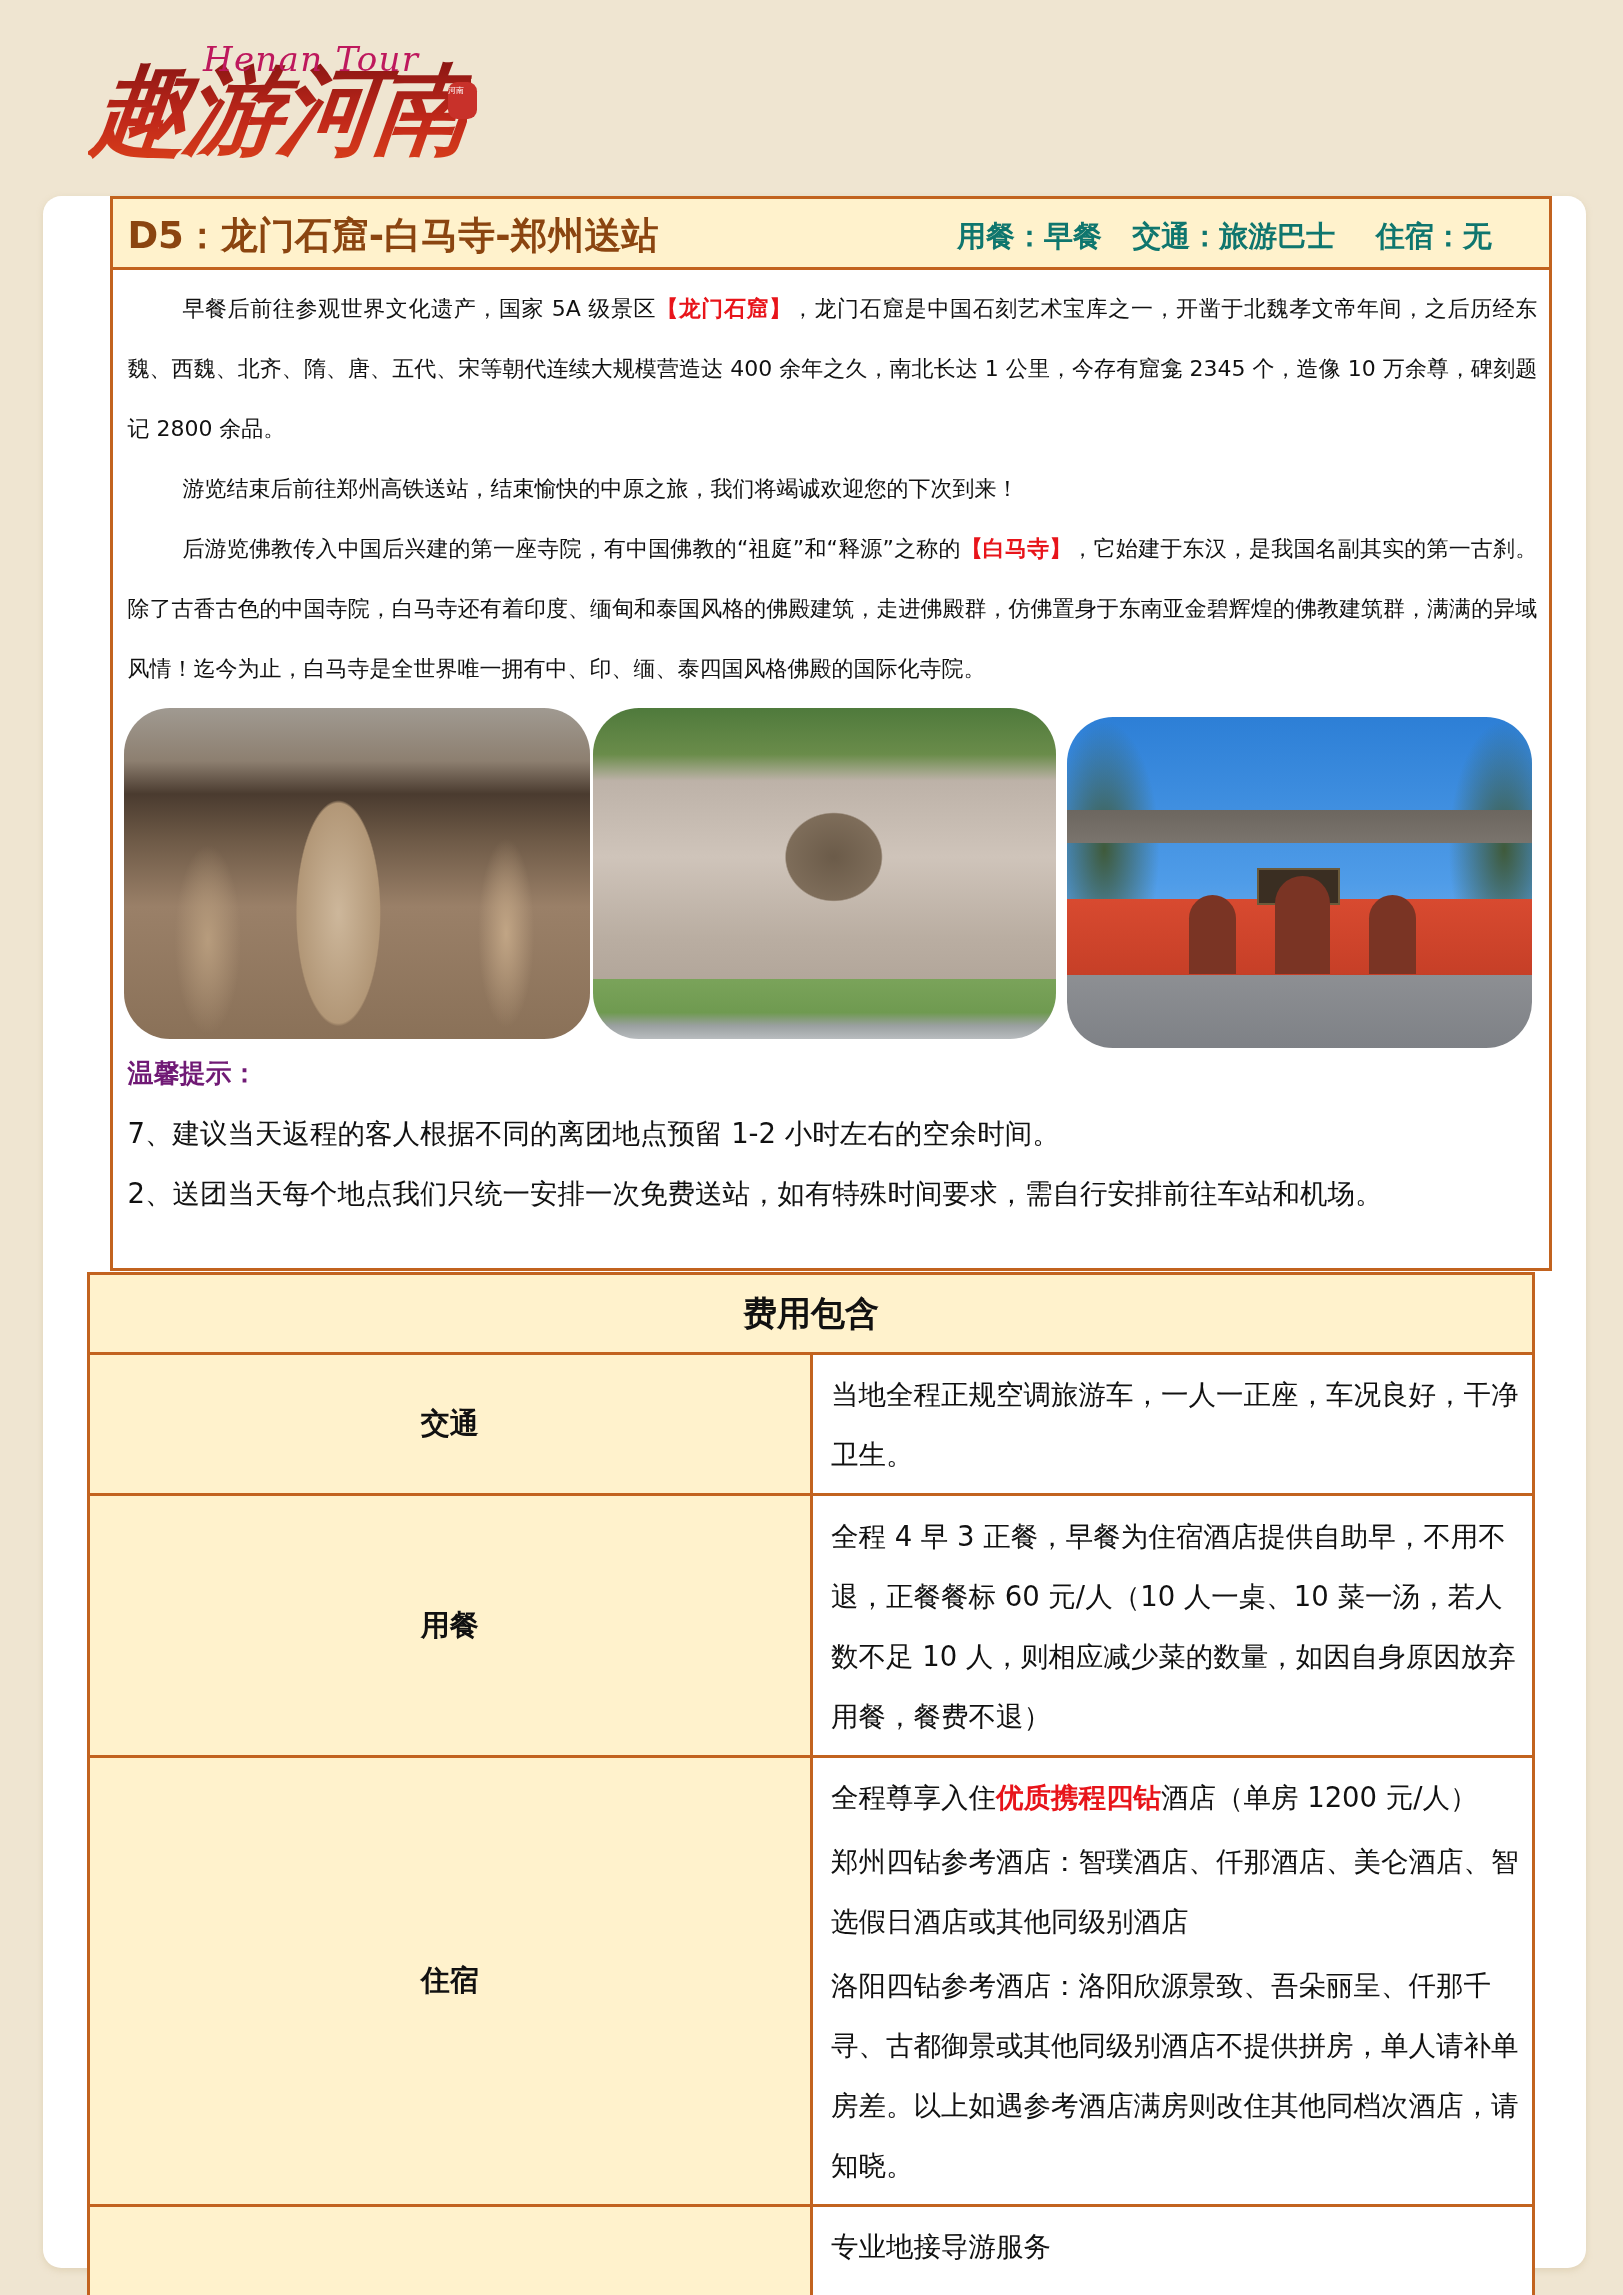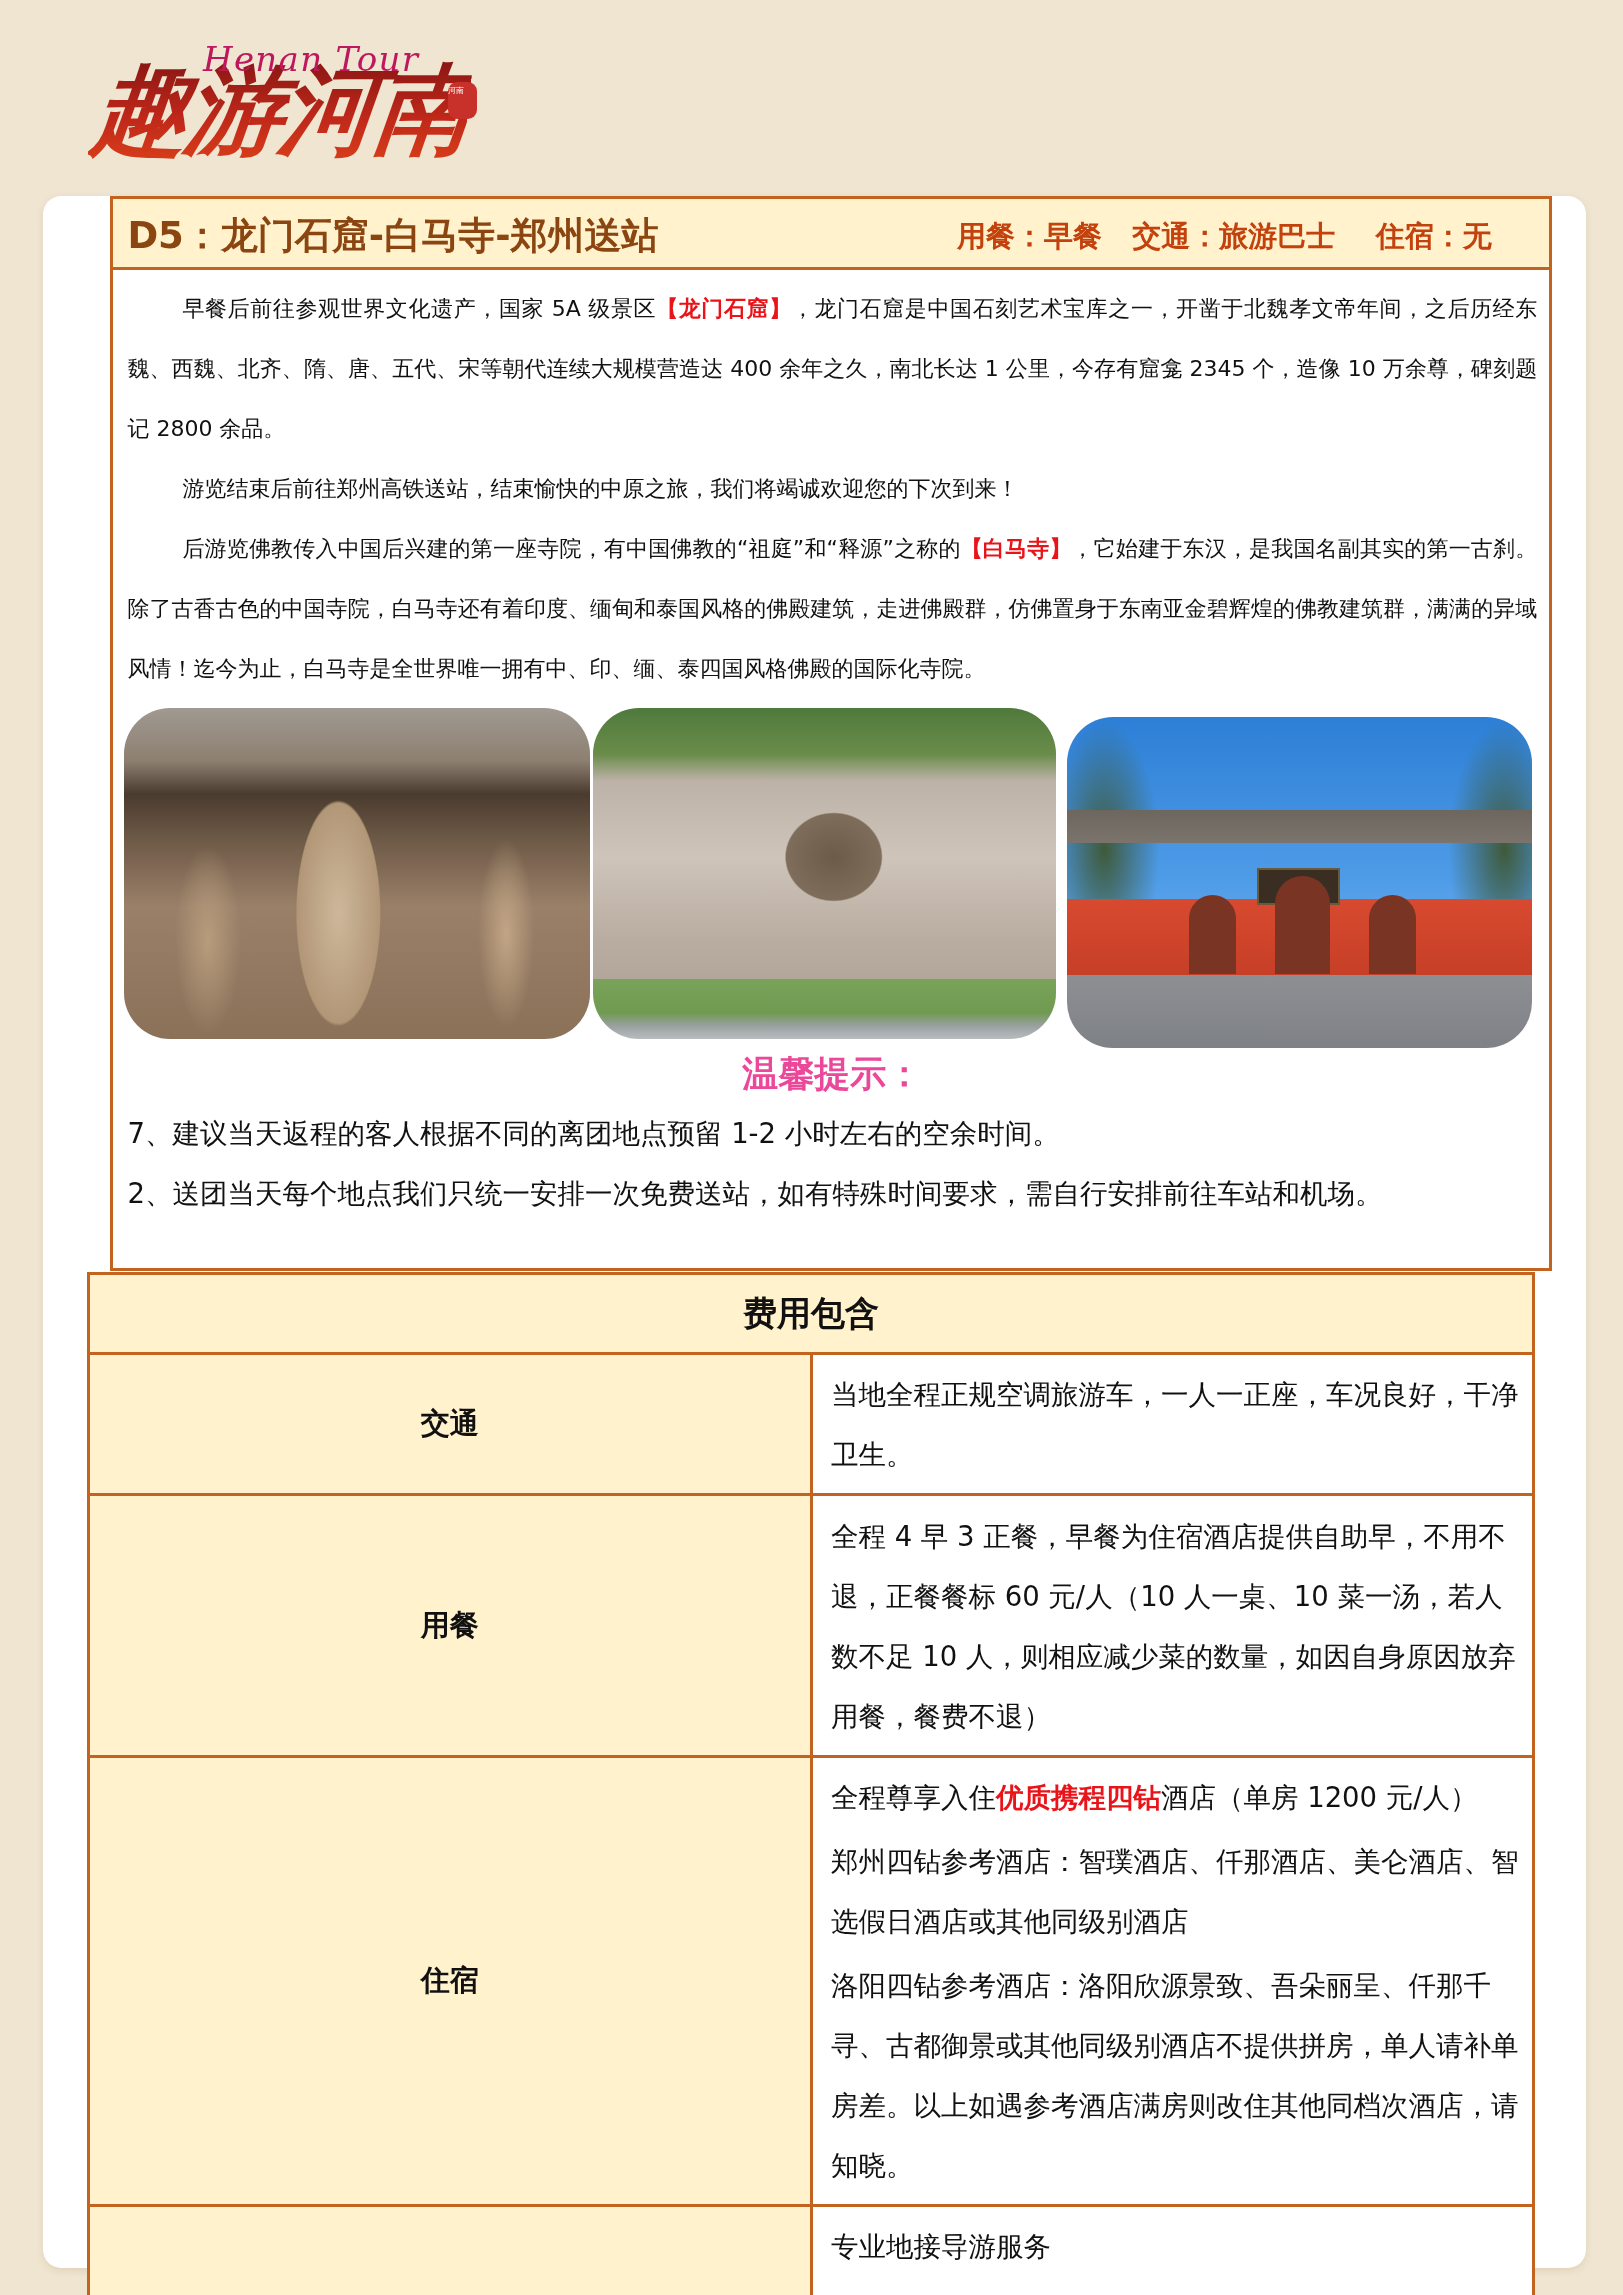--- a/index.html
+++ b/index.html
@@ -42,21 +42,21 @@
   .day-header {
     height:68px; background:#fff2cc; border-bottom:3.9px solid #c2631f;
     position:relative;
   }
   .day-title {
     position:absolute; left:14.4px; top:11.8px;
     font-size:37px; font-weight:bold; color:#8b4510;
   }
   .day-meta {
     position:absolute; left:844px; top:18.3px;
-    font-size:29px; font-weight:bold; color:#c2410c; white-space:pre;
+    font-size:29px; font-weight:bold; color:#0f766e; white-space:pre;
   }
   .day-body { padding:9.2px 11.8px 0 14.4px; }
   .para {
     font-size:22px; line-height:60px; margin:0; text-align:justify;
   }
   .para.indent { text-indent:55px; }
   .hl { color:#e8141a; font-weight:bold; }
   .photos { position:relative; height:340px; margin-top:5.2px; }
   .photo {
     position:absolute; border-radius:46px; overflow:hidden;
@@ -87,21 +87,21 @@
       linear-gradient(180deg,#2d7fd6 0%,#4f9ce8 50%,#9cc8ef 100%);
   }
   .photo3 .arch {
     position:absolute; bottom:74px; background:#7a3424; border-radius:39px 39px 0 0;
   }
   .photo3 .plaque {
     position:absolute; left:190px; top:151px; width:79px; height:33px;
     background:#3a2e22; border:2.6px solid #6b5a3a;
   }
   .tips-title {
-    font-size:36px; font-weight:bold; color:#ec4899; line-height:59px; margin-top:0;text-align:center;
+    font-size:26px; font-weight:bold; color:#701a75; line-height:59px; margin-top:0;
   }
   .tip { font-size:27.5px; line-height:60px; margin:0; }
 
   .fee-table {
     position:absolute; left:87px; top:1272px; width:1448px;
     border-collapse:collapse; table-layout:fixed;
   }
   .fee-table td {
     border:3.3px solid #c2631f; padding:0;
   }

